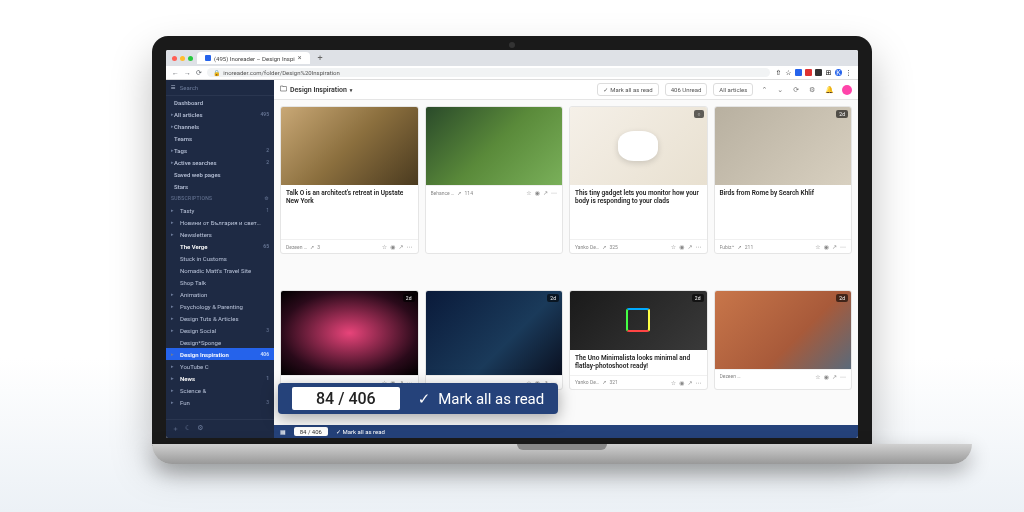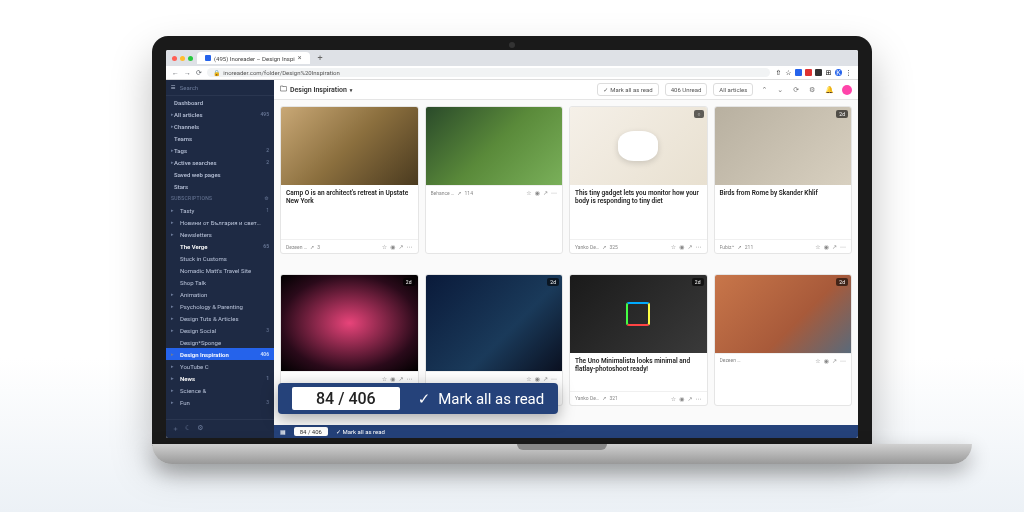--- a/index.html
+++ b/index.html
@@ -46,21 +46,21 @@
 
 .main { flex:1; display:flex; flex-direction:column; background:#fafafa; }
 .toolbar { display:flex; align-items:center; gap:6px; padding:3px 6px; background:#fff; border-bottom:1px solid #e5e5e5; }
 .tb-title{display:flex;align-items:center;gap:3px;font-size:7px;font-weight:600;color:#333}
 .tb-grow{flex:1}
 .tb-btn{font-size:6px;color:#555;padding:2px 5px;border:1px solid #ddd;border-radius:3px;display:flex;align-items:center;gap:2px}
 .tb-icn{font-size:7px;color:#777;padding:0 2px}
 
 .grid { flex:1; padding:6px; display:grid; grid-template-columns:repeat(4,1fr); gap:6px; overflow:hidden; }
 .card { background:#fff; border:1px solid #e5e5e5; border-radius:3px; display:flex; flex-direction:column; overflow:hidden; height:148px; }
-.card.short{height:132px}
+.card.short{height:100px}
 .thumb { height:78px; position:relative; }
 .thumb.architecture1{background:linear-gradient(135deg,#c9a876 0%,#8b6f3e 50%,#4a3a1f 100%)}
 .thumb.green-building{background:linear-gradient(135deg,#2a4a2a 0%,#5a8a3a 50%,#7ab05a 100%)}
 .thumb.white-gadget{background:linear-gradient(135deg,#f5f0e8 0%,#e8e0d0 100%);display:flex;align-items:center;justify-content:center}
 .thumb.white-gadget::after{content:'';width:40px;height:30px;background:#fff;border-radius:40%;box-shadow:0 2px 6px rgba(0,0,0,.15)}
 .thumb.birds{background:linear-gradient(135deg,#b8b0a0 0%,#d8d0c0 100%)}
 .thumb.pink-car{background:radial-gradient(ellipse at center,#e8447a 0%,#2a0a1a 70%,#000 100%)}
 .thumb.dark-blue{background:linear-gradient(135deg,#0a1a3a 0%,#1a3a5a 60%,#0a1020 100%)}
 .thumb.dark-card{background:linear-gradient(135deg,#1a1a1a 0%,#3a3a3a 100%);display:flex;align-items:center;justify-content:center}
 .thumb.dark-card::after{content:'';width:20px;height:20px;border:2px solid transparent;border-top-color:#0af;border-right-color:#ff4;border-bottom-color:#f44;border-left-color:#4f4;border-radius:3px}
@@ -249,21 +249,21 @@
             <span class="tb-icn">⚙</span>
             <span class="tb-icn">🔔</span>
             <span class="tb-icn" style="width:10px;height:10px;border-radius:50%;background:#f4a;display:inline-block"></span>
           </div>
 
           <div class="grid">
 
             <div class="card">
               <div class="thumb architecture1"></div>
               <div class="card-body">
-                  <div class="card-title">Camp O is an architect's retreat in Upstate New York</div>
+                  <div class="card-title">Talk O is an architect's retreat in Upstate New York</div>
                 </div>
               <div class="card-meta">
                   <span class="src">Dezeen …</span>
                   <span>↗</span>
                   <span>3</span>
                   <span class="grow"></span>
                   <span class="mi">☆</span>
                   <span class="mi">◉</span>
                   <span class="mi">↗</span>
                   <span class="mi">⋯</span>
@@ -280,39 +280,39 @@
                   <span class="mi">◉</span>
                   <span class="mi">↗</span>
                   <span class="mi">⋯</span>
                 </div>
             </div>
             <div class="card">
               <div class="thumb white-gadget">
                   <span class="badge">○</span>
                 </div>
               <div class="card-body">
-                  <div class="card-title">This tiny gadget lets you monitor how your body is responding to tiny diet</div>
+                  <div class="card-title">This tiny gadget lets you monitor how your body is responding to your clads</div>
                 </div>
               <div class="card-meta">
                   <span class="src">Yanko De…</span>
                   <span>↗</span>
                   <span>325</span>
                   <span class="grow"></span>
                   <span class="mi">☆</span>
                   <span class="mi">◉</span>
                   <span class="mi">↗</span>
                   <span class="mi">⋯</span>
                 </div>
             </div>
             <div class="card">
               <div class="thumb birds">
                   <span class="badge">2d</span>
                 </div>
               <div class="card-body">
-                  <div class="card-title">Birds from Rome by Skander Khlif</div>
+                  <div class="card-title">Birds from Rome by Search Khlif</div>
                 </div>
               <div class="card-meta">
                   <span class="src">Fubiz™</span>
                   <span>↗</span>
                   <span>211</span>
                   <span class="grow"></span>
                   <span class="mi">☆</span>
                   <span class="mi">◉</span>
                   <span class="mi">↗</span>
                   <span class="mi">⋯</span>

